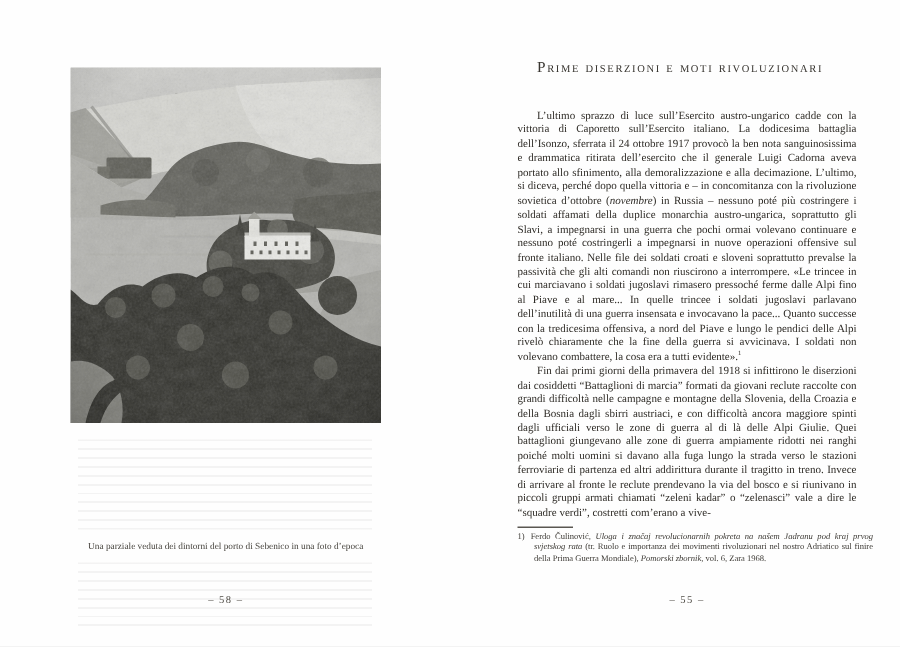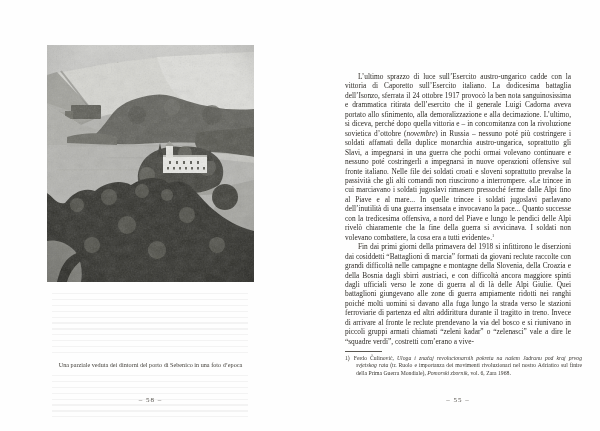--- a/index.html
+++ b/index.html
@@ -172,20 +172,21 @@
       </svg>
     </div>
 
     <div class="bleed bleed-a"></div>
     <div class="caption">Una parziale veduta dei dintorni del porto di Sebenico in una foto d’epoca</div>
     <div class="bleed bleed-b"></div>
     <div class="pagenum pagenum-left">– 58 –</div>
   </div>
 
   <div class="page page-right">
+    <h1 class="chapter-title">Prime diserzioni e moti rivoluzionari</h1>
 
     <div class="body-text">
       <p><span>L’ultimo sprazzo di luce sull’Esercito austro-ungarico cadde con la vittoria di Caporetto sull’Esercito italiano. La dodicesima battaglia dell’Isonzo, sferrata il 24 ottobre 1917 provocò la ben nota sanguinosissima e drammatica ritirata dell’esercito che il generale Luigi Cadorna aveva portato allo sfinimento, alla demoralizzazione e alla decimazione. L’ultimo, si diceva, perché dopo quella vittoria e – in concomitanza con la rivoluzione sovietica d’ottobre (</span><span style="font-style: italic;">novembre</span><span>) in Russia – nessuno poté più costringere i soldati affamati della duplice monarchia austro-ungarica, soprattutto gli Slavi, a impegnarsi in una guerra che pochi ormai volevano continuare e nessuno poté costringerli a impegnarsi in nuove operazioni offensive sul fronte italiano. Nelle file dei soldati croati e sloveni soprattutto prevalse la passività che gli alti comandi non riuscirono a interrompere. «Le trincee in cui marciavano i soldati jugoslavi rimasero pressoché ferme dalle Alpi fino al Piave e al mare... In quelle trincee i soldati jugoslavi parlavano dell’inutilità di una guerra insensata e invocavano la pace... Quanto successe con la tredicesima offensiva, a nord del Piave e lungo le pendici delle Alpi rivelò chiaramente che la fine della guerra si avvicinava. I soldati non volevano combattere, la cosa era a tutti evidente».</span><sup>1</sup></p>
       <p><span>Fin dai primi giorni della primavera del 1918 si infittirono le diserzioni dai cosiddetti “Battaglioni di marcia” formati da giovani reclute raccolte con grandi difficoltà nelle campagne e montagne della Slovenia, della Croazia e della Bosnia dagli sbirri austriaci, e con difficoltà ancora maggiore spinti dagli ufficiali verso le zone di guerra al di là delle Alpi Giulie. Quei battaglioni giungevano alle zone di guerra ampiamente ridotti nei ranghi poiché molti uomini si davano alla fuga lungo la strada verso le stazioni ferroviarie di partenza ed altri addirittura durante il tragitto in treno. Invece di arrivare al fronte le reclute prendevano la via del bosco e si riunivano in piccoli gruppi armati chiamati “zeleni kadar” o “zelenasci” vale a dire le “squadre verdi”, costretti com’erano a vive-</span></p>
     </div>
 
     <div class="footnote-rule"></div>
     <div class="footnote">
       <span class="fn-marker">1)</span><span><span>Ferdo Čulinović, </span><span style="font-style: italic;">Uloga i značaj revolucionarnih pokreta na našem Jadranu pod kraj prvog svjetskog rata</span><span> (tr. Ruolo e importanza dei movimenti rivoluzionari nel nostro Adriatico sul finire della Prima Guerra Mondiale), </span><span style="font-style: italic;">Pomorski zbornik</span><span>, vol. 6, Zara 1968.</span></span>
     </div>

